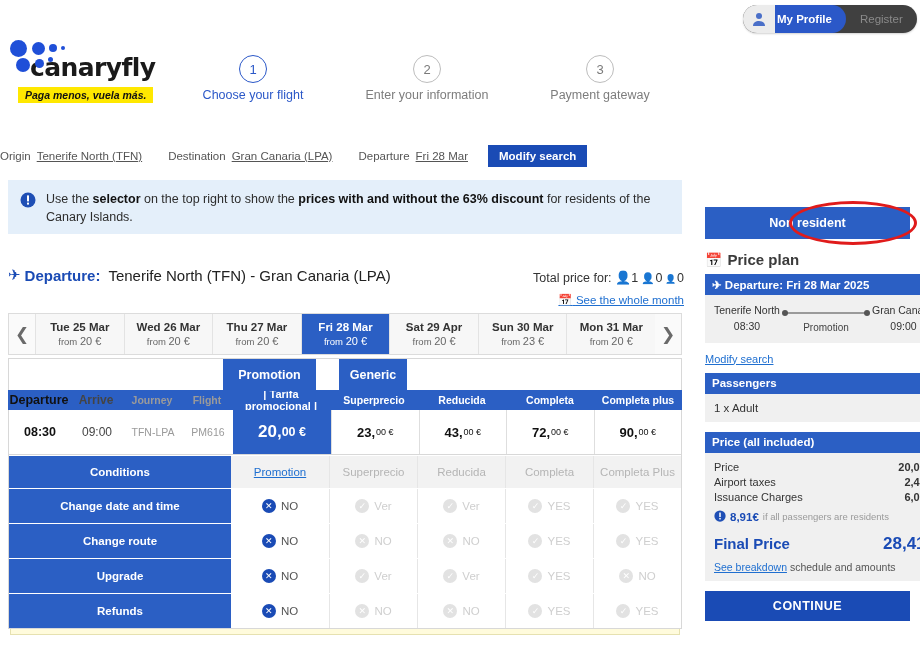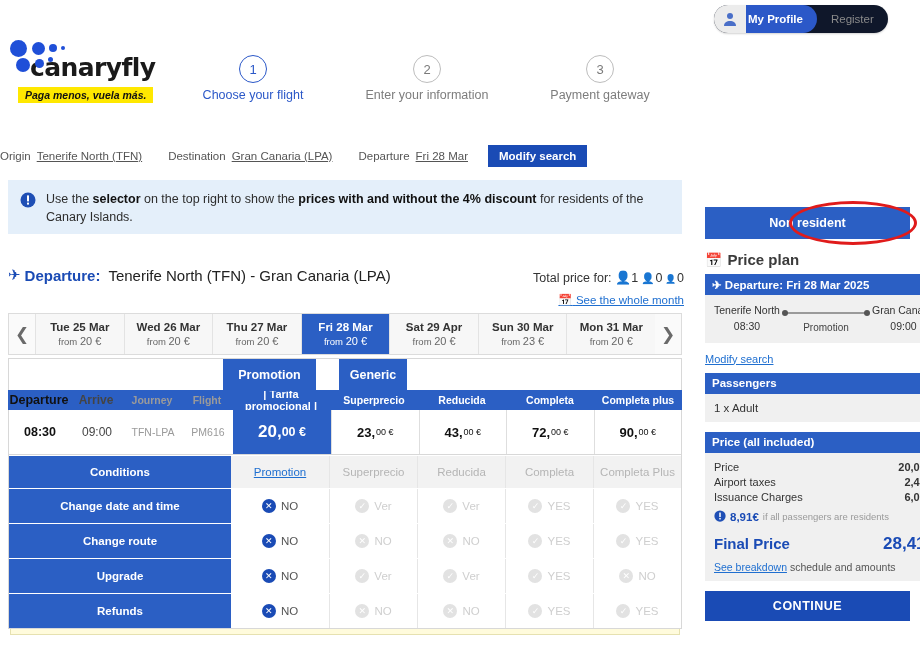--- a/index.html
+++ b/index.html
@@ -9,23 +9,23 @@
     background: #ffffff;
     font-family: "Liberation Sans", sans-serif;
     font-size: 12px;
     color: #333333;
     position: relative;
     overflow: hidden;
   }
 
   
   .account-bar {
-    position: absolute; top: 5px; left: 714px;
+    position: absolute; top: 5px; left: 743px;
     display: flex; align-items: center;
-    background: #0f172a;
+    background: #404040;
     border-radius: 16px;
     height: 28px;
     box-shadow: 0 1px 2px rgba(0,0,0,.18);
     overflow: hidden;
   }
   .acct-avatar {
     width: 32px; height: 28px;
     background: #ececec;
     display:flex; align-items:center; justify-content:center;
     position: relative; z-index:2;
@@ -282,21 +282,21 @@
 
 <div class="banner">
   <div class="banner-icon">
     <svg width="16" height="16" viewBox="0 0 16 16">
         <circle cx="8" cy="8" r="7.5" fill="#1f4fb5"></circle>
         <rect x="7" y="3.4" width="2" height="6" fill="#fff"></rect>
         <rect x="7" y="10.6" width="2" height="2" fill="#fff"></rect>
       </svg>
   </div>
   <div class="banner-text">
-    <span>Use the </span><b>selector</b><span> on the top right to show the </span><b>prices with and without the 4% discount</b><span> for residents of the Canary Islands.</span>
+    <span>Use the </span><b>selector</b><span> on the top right to show the </span><b>prices with and without the 63% discount</b><span> for residents of the Canary Islands.</span>
   </div>
 </div>
 
 <div class="dep-header">
   <span style="color:#1a4bb5;font-size:15px;margin-right:4px;">✈</span>
   <span class="dep-title">Departure:</span>
   <span class="dep-route">Tenerife North (TFN) - Gran Canaria (LPA)</span>
 </div>
 
 <div class="total-price">

